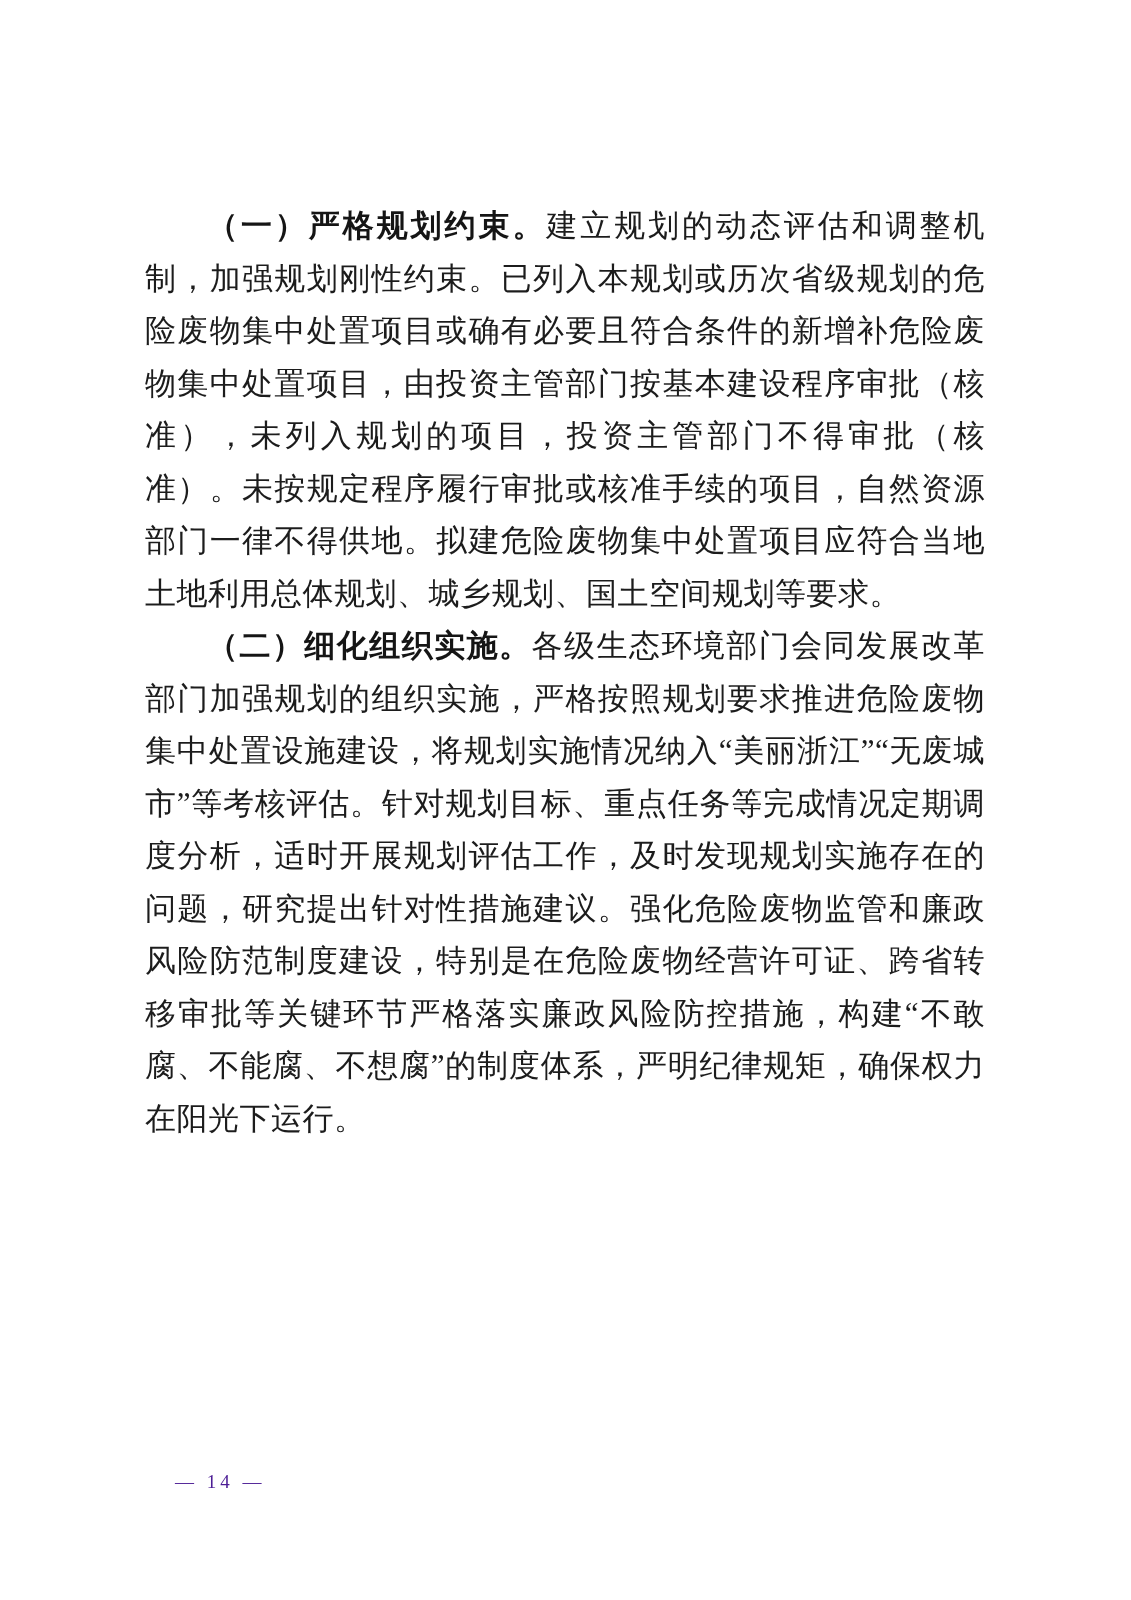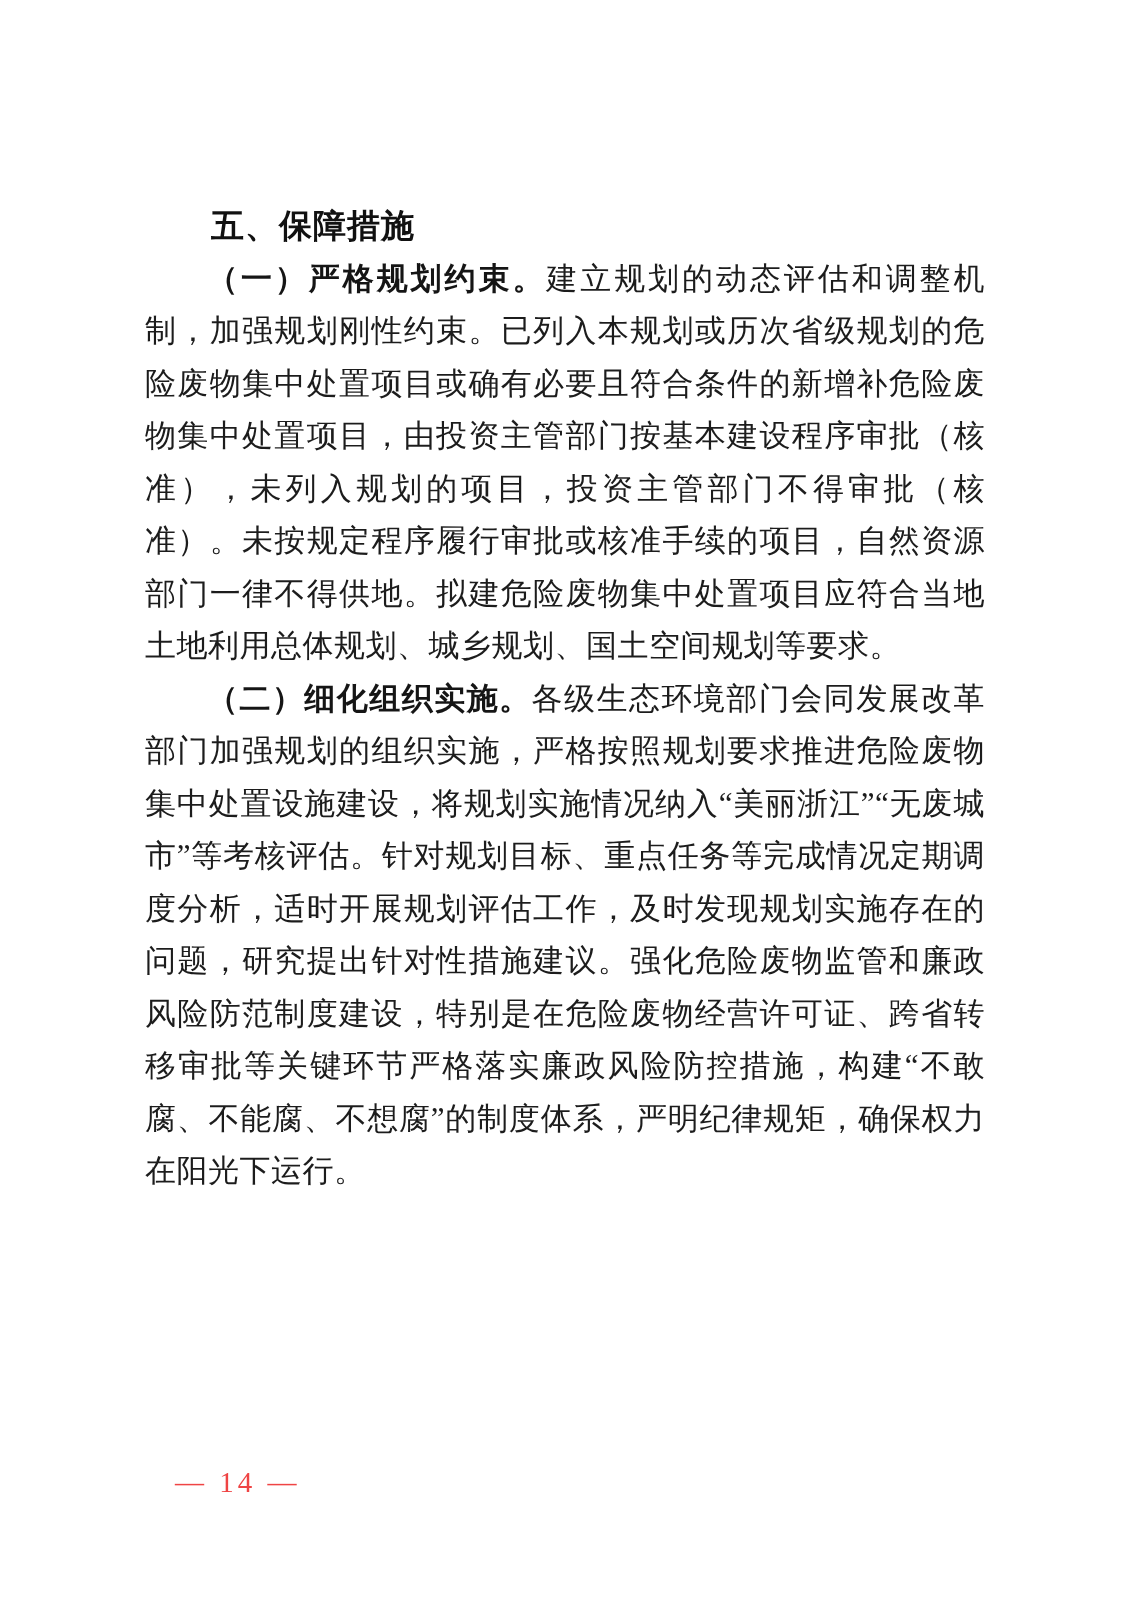--- a/index.html
+++ b/index.html
@@ -41,31 +41,30 @@
     color: #1c1c1c;
   }
   .para .lead {
     font-weight: bold;
     color: #151515;
   }
   .footer {
     position: absolute;
     left: 175px;
     top: 1462px;
-    font-size: 29px;
+    font-size: 19px;
     line-height: 40px;
-    color: #ef4444;
+    color: #4c1d95;
     letter-spacing: 4px;
   }
 </style>
 </head>
 <body>
 
 <div class="page">
-  <div class="section-heading">五、保障措施</div>
 
   <p class="para"><span class="lead">（一）严格规划约束。</span><span>建立规划的动态评估和调整机制，加强规划刚性约束。已列入本规划或历次省级规划的危险废物集中处置项目或确有必要且符合条件的新增补危险废物集中处置项目，由投资主管部门按基本建设程序审批（核准），未列入规划的项目，投资主管部门不得审批（核准）。未按规定程序履行审批或核准手续的项目，自然资源部门一律不得供地。拟建危险废物集中处置项目应符合当地土地利用总体规划、城乡规划、国土空间规划等要求。</span></p>
 
   <p class="para"><span class="lead">（二）细化组织实施。</span><span>各级生态环境部门会同发展改革部门加强规划的组织实施，严格按照规划要求推进危险废物集中处置设施建设，将规划实施情况纳入“美丽浙江”“无废城市”等考核评估。针对规划目标、重点任务等完成情况定期调度分析，适时开展规划评估工作，及时发现规划实施存在的问题，研究提出针对性措施建议。强化危险废物监管和廉政风险防范制度建设，特别是在危险废物经营许可证、跨省转移审批等关键环节严格落实廉政风险防控措施，构建“不敢腐、不能腐、不想腐”的制度体系，严明纪律规矩，确保权力在阳光下运行。</span></p>
 
 </div>
 
 <div class="footer">— 14 —</div>
 
 </body></html>

